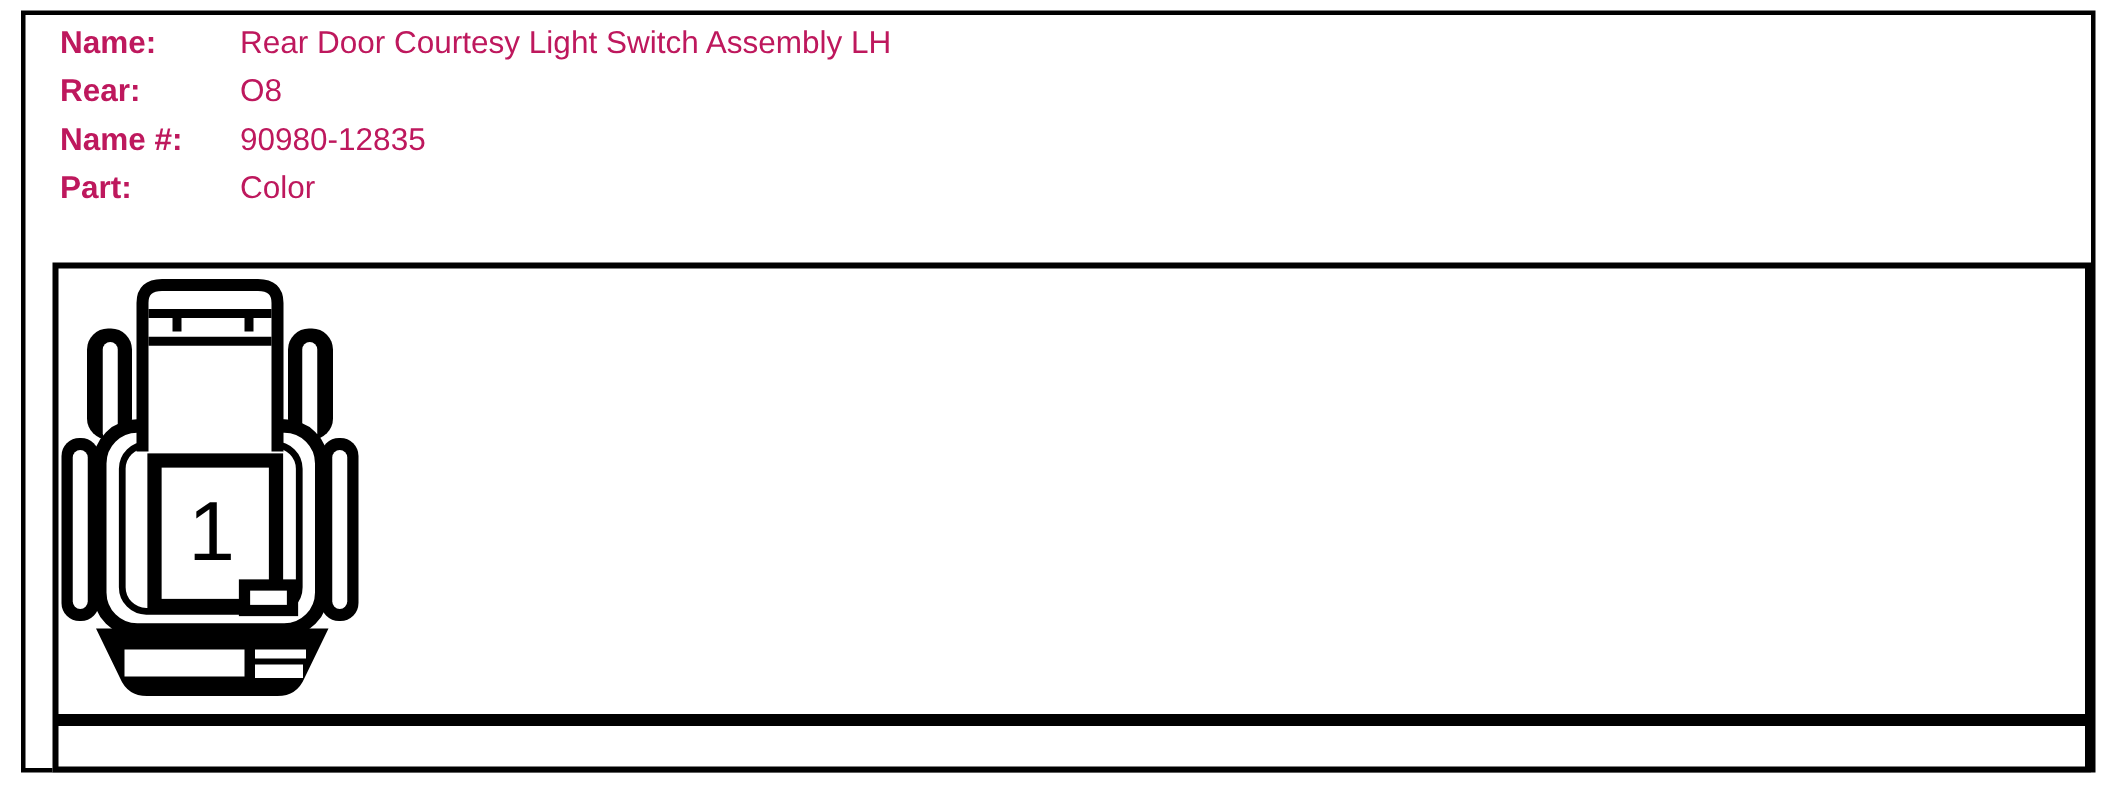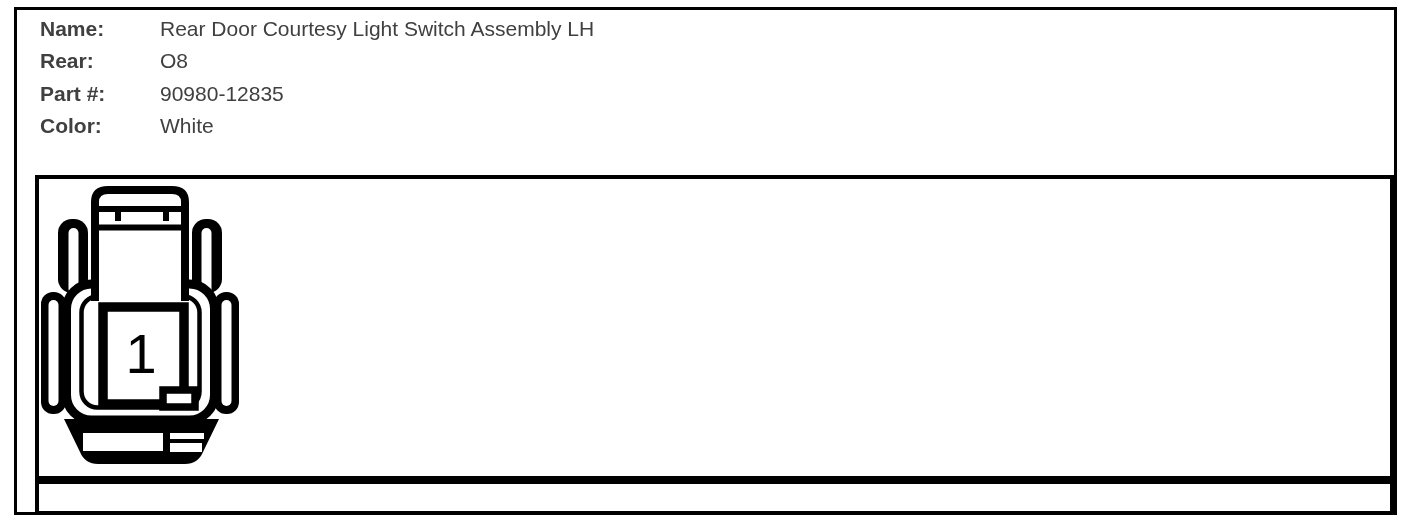--- a/index.html
+++ b/index.html
@@ -7,21 +7,21 @@
     padding: 0;
     background: #ffffff;
     font-family: "Liberation Sans", "DejaVu Sans", sans-serif;
   }
   .screen {
     position: relative;
     width: 1408px;
     height: 528px;
     background: #ffffff;
     overflow: hidden;
-    color: #404040;
+    color: #be185d;
   }
   
   .page-frame {
     position: absolute;
     left: 14px;
     top: 7px;
     width: 1383px;
     height: 508px;
     border: 3px solid #000000;
     box-sizing: border-box;
@@ -86,24 +86,24 @@
   <div class="page-frame"></div>
 
   <div class="info-block">
     <div class="info-row" style="top:16px">
       <span class="lbl">Name:</span><span class="val">Rear Door Courtesy Light Switch Assembly LH</span>
     </div>
     <div class="info-row" style="top:48px">
       <span class="lbl">Rear:</span><span class="val">O8</span>
     </div>
     <div class="info-row" style="top:81px">
-      <span class="lbl">Part #:</span><span class="val">90980-12835</span>
+      <span class="lbl">Name #:</span><span class="val">90980-12835</span>
     </div>
     <div class="info-row" style="top:113px">
-      <span class="lbl">Color:</span><span class="val">White</span>
+      <span class="lbl">Part:</span><span class="val">Color</span>
     </div>
   </div>
 
   <div class="diagram-panel"></div>
   <div class="footer-panel"></div>
 
   <svg class="connector-svg" viewBox="36 176 214 298" xmlns="http://www.w3.org/2000/svg">
 
     <g>
       <rect x="58" y="219" width="30" height="74" rx="14" fill="#000000"></rect>

